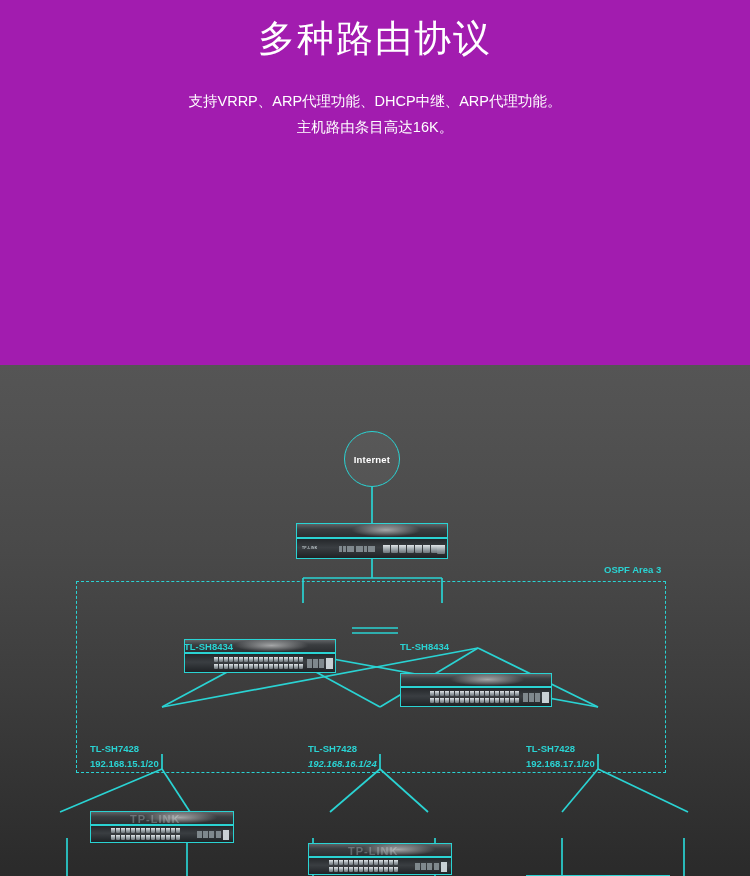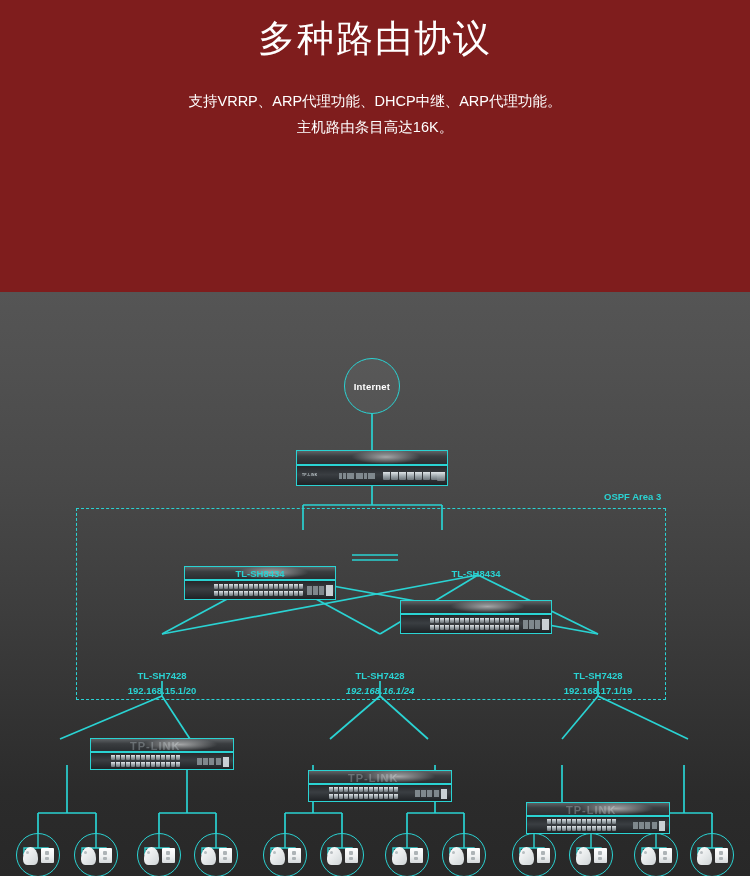--- a/index.html
+++ b/index.html
@@ -11,22 +11,22 @@
     width: 750px;
     height: 876px;
     font-family: "Liberation Sans", "DejaVu Sans", sans-serif;
     overflow: hidden;
   }
 
   
   #header-band {
     position: relative;
     width: 750px;
-    height: 292px;
-    background: #7f1d1d;
+    height: 365px;
+    background: #a21caf;
     box-sizing: border-box;
     overflow: hidden;
   }
   #header-title {
     position: absolute;
     top: 14px;
     left: 0;
     width: 750px;
     text-align: center;
     color: #ffffff;
@@ -145,21 +145,21 @@
     white-space: nowrap;
     letter-spacing: 1px;
   }
 
   
   .devlabel {
     position: absolute;
     color: #2ad3d3;
     font-size: 9.5px;
     line-height: 13px;
-    text-align: center;
+    text-align: left;
     white-space: nowrap;
     font-weight: 700;
   }
   .arealabel {
     position: absolute;
     color: #2ad3d3;
     font-size: 9.5px;
     font-weight: 700;
     white-space: nowrap;
   }
@@ -633,21 +633,21 @@
           <b style="width:5px;height:7px;"></b>
         <b style="width:5px;height:7px;"></b>
           <b style="width:5px;height:7px;"></b>
       </div>
       <div class="smallblocks" style="left:132px; top:4px;">
         <b style="width:6px;height:10px;background:#c9d0d4;"></b>
       </div>
     </div>
   </div>
   <div class="devlabel" style="left:526px; top:377px; width:144px;">TL-SH7428</div>
-  <div class="devlabel" style="left:526px; top:392px; width:144px;">192.168.17.1/19</div>
+  <div class="devlabel" style="left:526px; top:392px; width:144px;">192.168.17.1/20</div>
 
   <div class="pcnode" style="left:16px; top:541px;">
     <div class="tower"></div>
     <div class="monitor"></div>
   </div>
   <div class="pcnode" style="left:74px; top:541px;">
     <div class="tower"></div>
     <div class="monitor"></div>
   </div>
   <div class="pcnode" style="left:137px; top:541px;">

